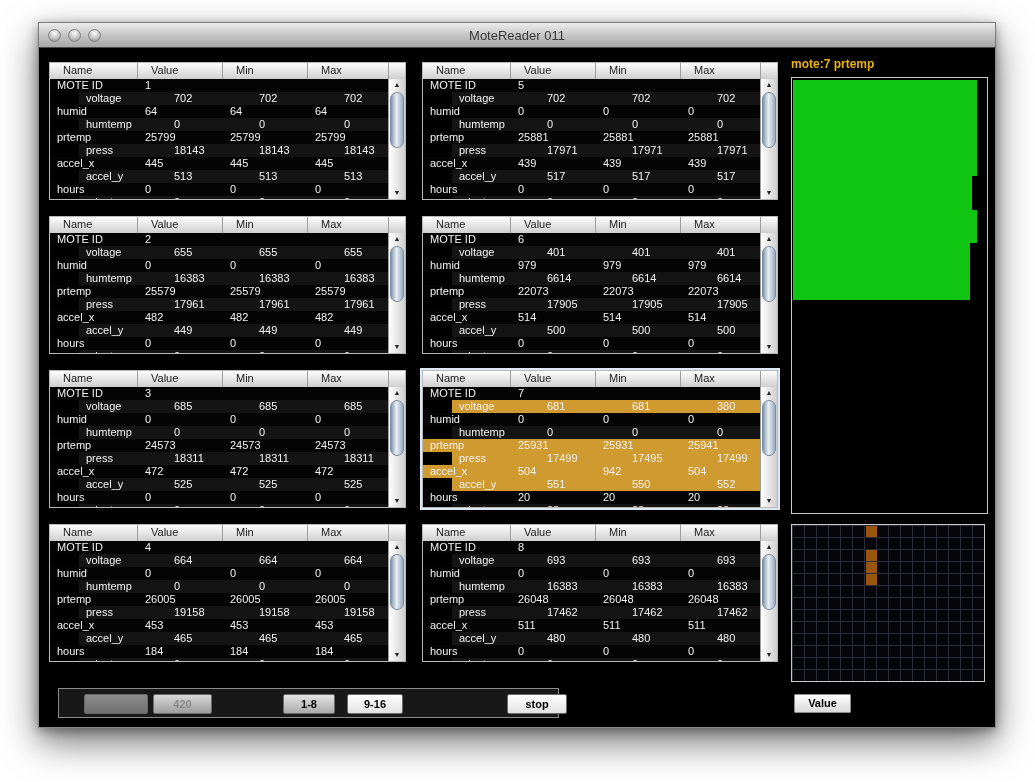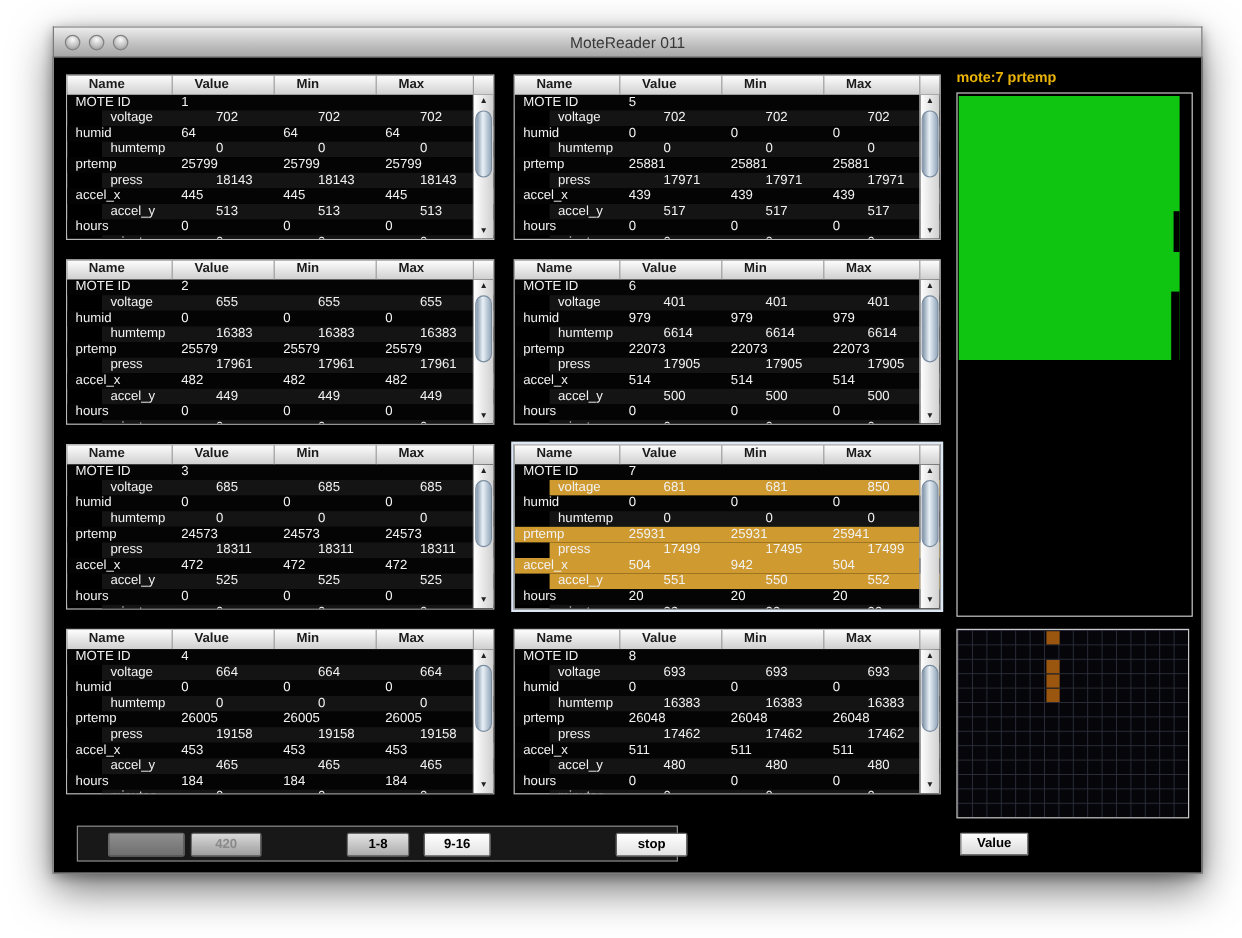--- a/index.html
+++ b/index.html
@@ -1,21 +1,21 @@
 <!DOCTYPE html>
 <html><head>
 <meta charset="utf-8">
 <style>
   html,body{margin:0;padding:0;}
   body{
     width:1035px;height:782px;position:relative;overflow:hidden;
     background:#fff;font-family:"Liberation Sans",sans-serif;
   }
   .window{
-    position:absolute;left:44px;top:22px;width:958px;height:706px;
+    position:absolute;left:38px;top:22px;width:958px;height:706px;
     box-shadow:0 14px 34px rgba(0,0,0,.55),0 3px 10px rgba(0,0,0,.35);
   }
   .titlebar{
     position:absolute;left:0;top:0;width:958px;height:26px;box-sizing:border-box;
     background:linear-gradient(#ececec,#bfbfbf 60%,#a7a7a7);
     border:1px solid #7a7a7a;border-bottom:1px solid #4a4a4a;
     display:flex;align-items:center;justify-content:center;
   }
   .traffic{position:absolute;left:9px;top:6px;display:flex;gap:7px;}
   .light{
@@ -25,21 +25,21 @@
   }
   .title{font-size:13px;color:#383838;}
   .content{
     position:absolute;left:0;top:26px;width:958px;height:680px;box-sizing:border-box;
     background:#000;border:1px solid #8a8a8a;border-top:none;
   }
   
   .mote-table{position:absolute;height:138px;background:#000;border:1px solid #b8b8b8;box-sizing:border-box;}
   .mote-table.selected{outline:2px solid #dde8f4;}
   .thead{display:flex;height:16px;background:linear-gradient(#fdfdfd,#cfcfcf);}
-  .th{font-size:11px;font-weight:bold;color:#1b1b1b;padding:1px 0 0 18px;box-sizing:border-box;border-right:1px solid #9e9e9e;overflow:hidden;}
+  .th{font-size:11px;font-weight:normal;color:#1b1b1b;padding:1px 0 0 13px;box-sizing:border-box;border-right:1px solid #9e9e9e;overflow:hidden;}
   .th0{width:88px;}.th1{width:85px;}.th2{width:85px;}.th3{flex:1;border-right:none;}
   .th-sb{width:16px;border-left:1px solid #9e9e9e;}
   .tbody{position:relative;height:120px;overflow:hidden;}
   .tr{display:flex;height:13px;width:calc(100% - 17px);background:#040404;}
   .tr.odd{background:#141414;margin-left:29px;}
   .td{font-size:11px;line-height:13px;color:#f2f2f2;padding-left:7px;box-sizing:border-box;white-space:nowrap;overflow:hidden;}
   .td0{width:88px;}.td1{width:85px;}.td2{width:85px;}.td3{flex:1;}
   
   .sb{position:absolute;right:0;top:0;width:17px;height:100%;box-sizing:border-box;
       background:linear-gradient(90deg,#ffffff,#cfcfcf);border-left:1px solid #9e9e9e;}
@@ -556,21 +556,21 @@
             <div class="tr">
               <div class="td td0">MOTE ID</div>
               <div class="td td1">7</div>
               <div class="td td2"></div>
               <div class="td td3"></div>
             </div>
             <div class="tr odd" style="background: rgb(207, 154, 47);">
               <div class="td td0">voltage</div>
               <div class="td td1">681</div>
               <div class="td td2">681</div>
-              <div class="td td3">850</div>
+              <div class="td td3">380</div>
             </div>
             <div class="tr">
               <div class="td td0">humid</div>
               <div class="td td1">0</div>
               <div class="td td2">0</div>
               <div class="td td3">0</div>
             </div>
             <div class="tr odd">
               <div class="td td0">humtemp</div>
               <div class="td td1">0</div>

